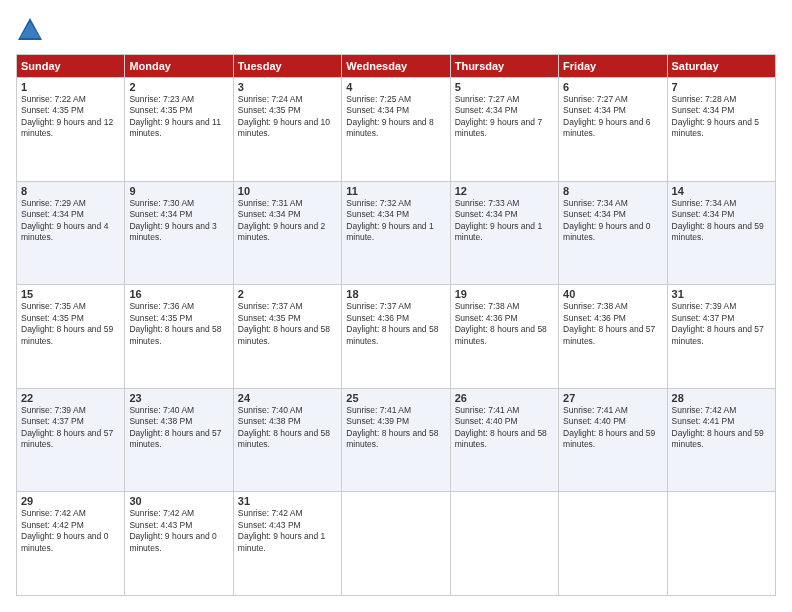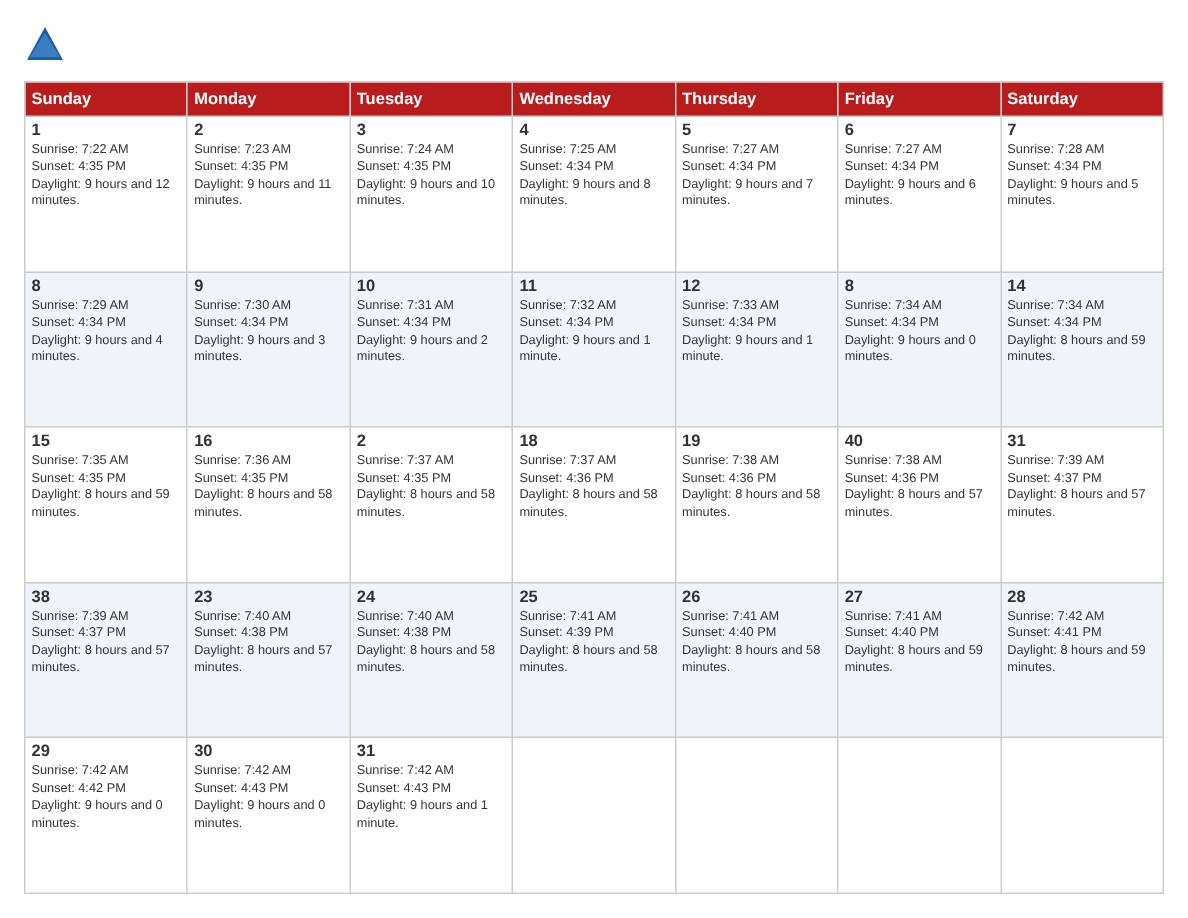--- a/index.html
+++ b/index.html
@@ -302,21 +302,21 @@
         <span class="day-num">31</span>
         <div class="day-info">
           Sunrise: 7:39 AM<br>
           Sunset: 4:37 PM<br>
           Daylight: 8 hours and 57 minutes.
         </div>
       </td>
         </tr>
         <tr>
           <td>
-        <span class="day-num">38</span>
+        <span class="day-num">22</span>
         <div class="day-info">
           Sunrise: 7:39 AM<br>
           Sunset: 4:37 PM<br>
           Daylight: 8 hours and 57 minutes.
         </div>
       </td>
           <td>
         <span class="day-num">23</span>
         <div class="day-info">
           Sunrise: 7:40 AM<br>

